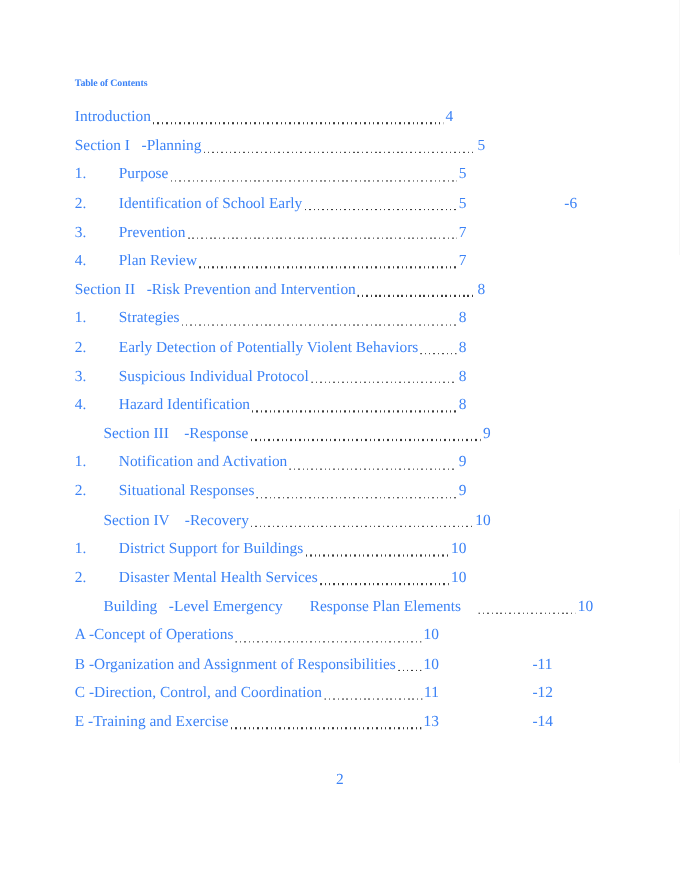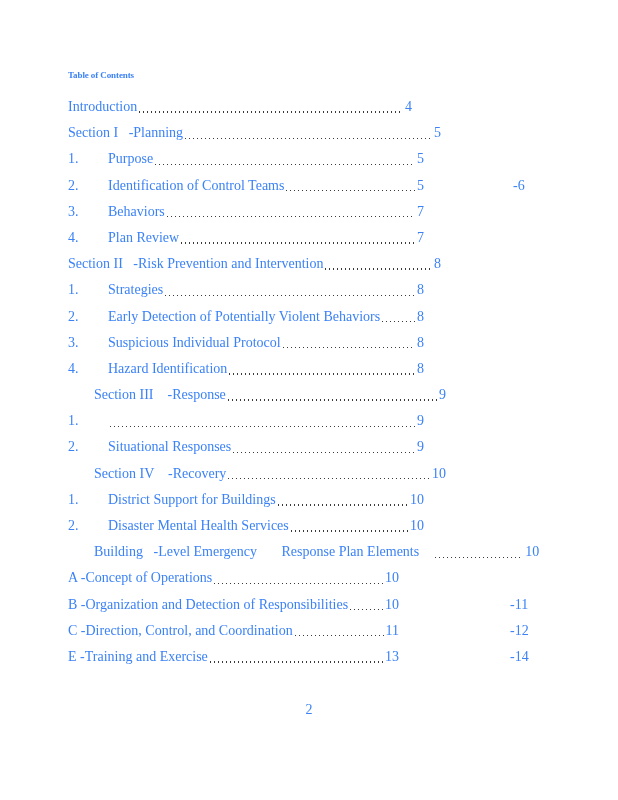--- a/index.html
+++ b/index.html
@@ -43,53 +43,53 @@
     height:1.4px;
     align-self:flex-end;
     margin:0 2px 7.5px 2px;
     background-image:repeating-linear-gradient(to right,#3b3b3b 0 1.3px,transparent 1.3px 4px);
   }
   .leader2 { flex:0 0 88px; }
   .leader-gap { flex:0 0 10px; }
   .pagenum { flex:none; }
   .page2 { position:absolute; top:0; line-height:26.2px; }
   .k-item .page2     { left:445px; }
-  .k-appendix .page2 { left:442px; }
+  .k-appendix .page2 { left:416px; }
   .footer-pagenum {
     position:absolute;
     left:0; right:0; top:697px;
     text-align:center;
     line-height:26px;
   }
 </style>
 </head>
 <body>
 
 <div class="page">
   <div class="doc-title">Table of Contents</div>
 
   <div id="toc-list">
       <div class="toc-row k-plain"><div class="main"><span class="rowtext">Introduction</span><div class="leader"></div><span class="pagenum">4</span></div></div>
       <div class="toc-row k-section"><div class="main"><span class="rowtext">Section I   -Planning</span><div class="leader"></div><span class="pagenum">5</span></div></div>
       <div class="toc-row k-item"><div class="main"><span class="prefix">1.</span><span class="rowtext">Purpose</span><div class="leader"></div><span class="pagenum">5</span></div></div>
-      <div class="toc-row k-item"><div class="main"><span class="prefix">2.</span><span class="rowtext">Identification of Control Teams</span><div class="leader"></div><span class="pagenum">5</span></div><span class="page2">-6</span></div>
-      <div class="toc-row k-item"><div class="main"><span class="prefix">3.</span><span class="rowtext">Behaviors</span><div class="leader"></div><span class="pagenum">7</span></div></div>
+      <div class="toc-row k-item"><div class="main"><span class="prefix">2.</span><span class="rowtext">Identification of School Early</span><div class="leader"></div><span class="pagenum">5</span></div><span class="page2">-6</span></div>
+      <div class="toc-row k-item"><div class="main"><span class="prefix">3.</span><span class="rowtext">Prevention</span><div class="leader"></div><span class="pagenum">7</span></div></div>
       <div class="toc-row k-item"><div class="main"><span class="prefix">4.</span><span class="rowtext">Plan Review</span><div class="leader"></div><span class="pagenum">7</span></div></div>
       <div class="toc-row k-section"><div class="main"><span class="rowtext">Section II   -Risk Prevention and Intervention</span><div class="leader"></div><span class="pagenum">8</span></div></div>
       <div class="toc-row k-item"><div class="main"><span class="prefix">1.</span><span class="rowtext">Strategies</span><div class="leader"></div><span class="pagenum">8</span></div></div>
       <div class="toc-row k-item"><div class="main"><span class="prefix">2.</span><span class="rowtext">Early Detection of Potentially Violent Behaviors</span><div class="leader"></div><span class="pagenum">8</span></div></div>
       <div class="toc-row k-item"><div class="main"><span class="prefix">3.</span><span class="rowtext">Suspicious Individual Protocol</span><div class="leader"></div><span class="pagenum">8</span></div></div>
       <div class="toc-row k-item"><div class="main"><span class="prefix">4.</span><span class="rowtext">Hazard Identification</span><div class="leader"></div><span class="pagenum">8</span></div></div>
       <div class="toc-row k-section ind1"><div class="main"><span class="rowtext">Section III    -Response</span><div class="leader"></div><span class="pagenum">9</span></div></div>
-      <div class="toc-row k-item"><div class="main"><span class="prefix">1.</span><div class="leader"></div><span class="pagenum">9</span></div></div>
+      <div class="toc-row k-item"><div class="main"><span class="prefix">1.</span><span class="rowtext">Notification and Activation</span><div class="leader"></div><span class="pagenum">9</span></div></div>
       <div class="toc-row k-item"><div class="main"><span class="prefix">2.</span><span class="rowtext">Situational Responses</span><div class="leader"></div><span class="pagenum">9</span></div></div>
       <div class="toc-row k-section ind1"><div class="main"><span class="rowtext">Section IV    -Recovery</span><div class="leader"></div><span class="pagenum">10</span></div></div>
       <div class="toc-row k-item"><div class="main"><span class="prefix">1.</span><span class="rowtext">District Support for Buildings</span><div class="leader"></div><span class="pagenum">10</span></div></div>
       <div class="toc-row k-item"><div class="main"><span class="prefix">2.</span><span class="rowtext">Disaster Mental Health Services</span><div class="leader"></div><span class="pagenum">10</span></div></div>
       <div class="toc-row k-building ind1"><div class="main"><span class="rowtext">Building   -Level Emergency       Response Plan Elements</span><div class="leader"></div><div class="leader-gap"></div><div class="leader leader2"></div><span class="pagenum">10</span></div></div>
       <div class="toc-row k-appendix"><div class="main"><span class="rowtext">A -Concept of Operations</span><div class="leader"></div><span class="pagenum">10</span></div></div>
-      <div class="toc-row k-appendix"><div class="main"><span class="rowtext">B -Organization and Detection of Responsibilities</span><div class="leader"></div><span class="pagenum">10</span></div><span class="page2">-11</span></div>
+      <div class="toc-row k-appendix"><div class="main"><span class="rowtext">B -Organization and Assignment of Responsibilities</span><div class="leader"></div><span class="pagenum">10</span></div><span class="page2">-11</span></div>
       <div class="toc-row k-appendix"><div class="main"><span class="rowtext">C -Direction, Control, and Coordination</span><div class="leader"></div><span class="pagenum">11</span></div><span class="page2">-12</span></div>
       <div class="toc-row k-appendix"><div class="main"><span class="rowtext">E -Training and Exercise</span><div class="leader"></div><span class="pagenum">13</span></div><span class="page2">-14</span></div>
     </div>
 
   <div class="footer-pagenum">2</div>
 </div>
 
 </body></html>

